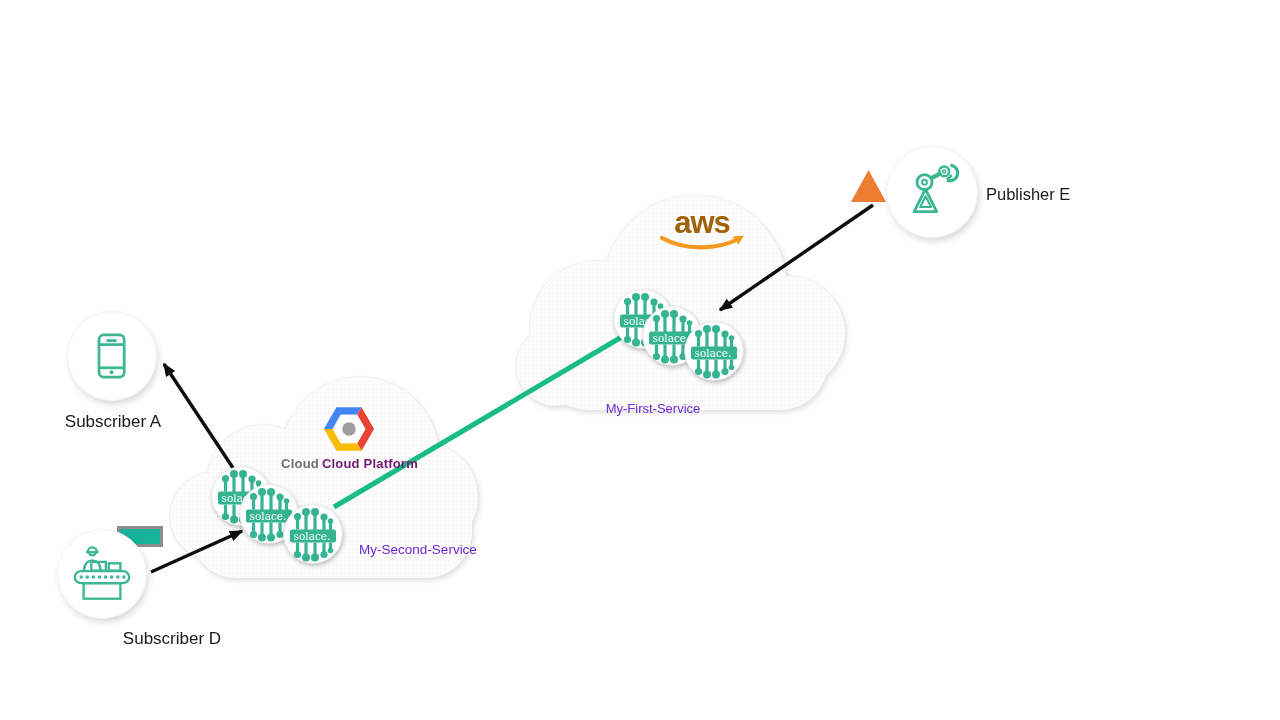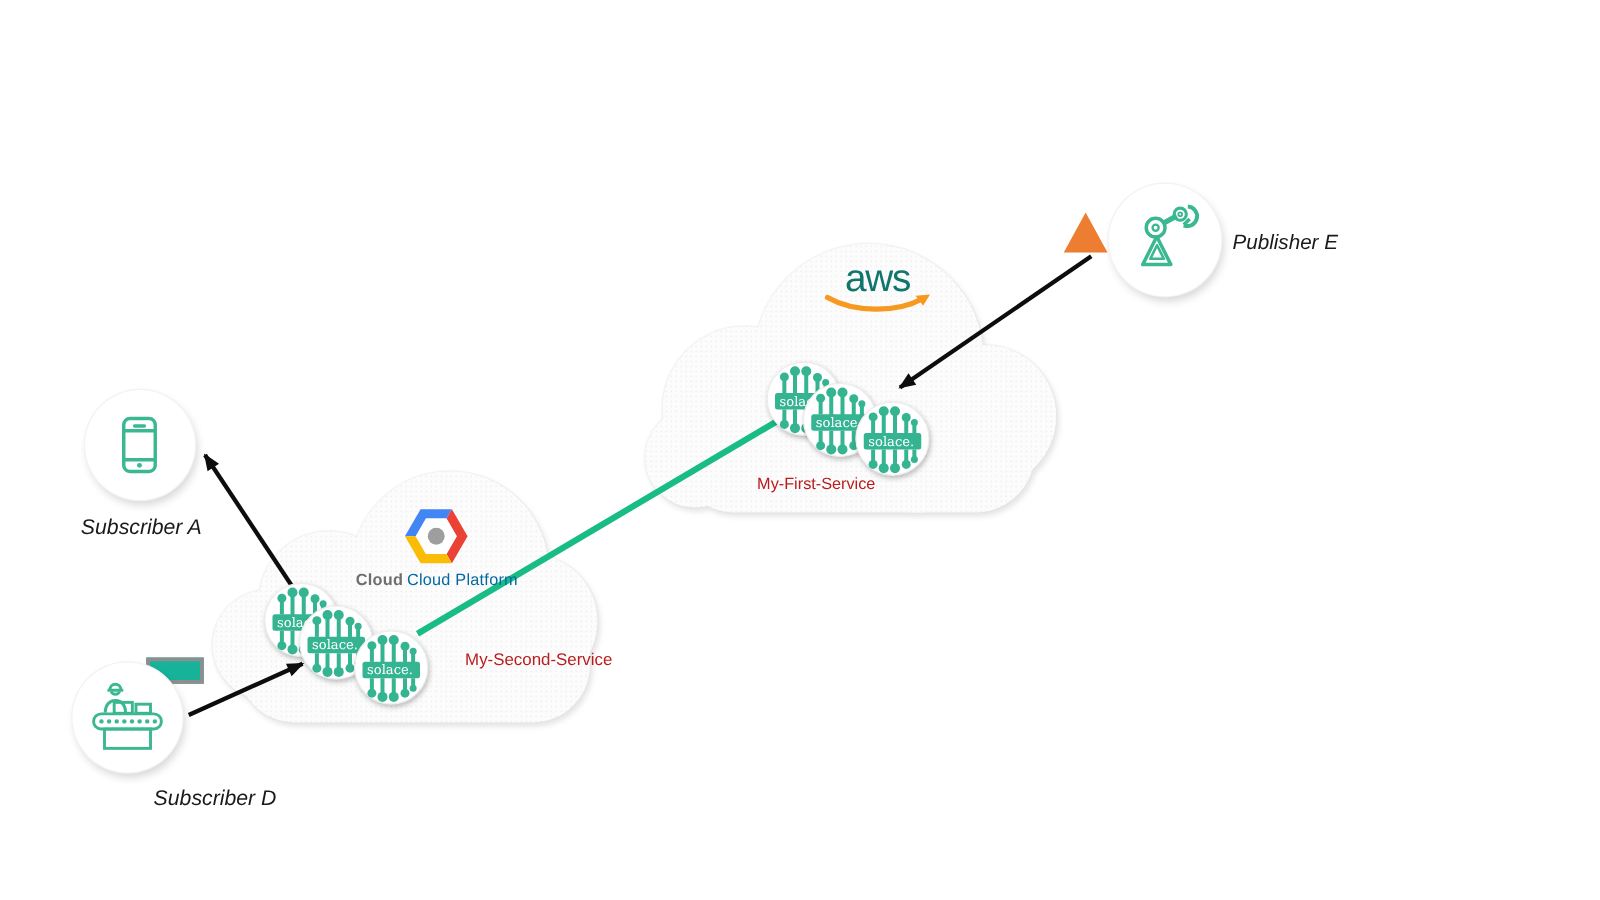--- a/index.html
+++ b/index.html
@@ -11,29 +11,29 @@
   .abs{position:absolute;}
   .scene{position:absolute;left:0;top:0;}
   .cloud-group{filter:drop-shadow(0 0 1px #DDDDDD) drop-shadow(2px 3px 2px rgba(0,0,0,0.10));}
   .solace-badge{position:absolute;width:60px;height:60px;filter:drop-shadow(1.5px 2.5px 2px rgba(0,0,0,0.25));}
   .node-circle{
     position:absolute;background:#fff;border-radius:50%;
     box-shadow:0 0 0 1px #F2F2F2, 2px 4px 7px rgba(0,0,0,0.16);
     display:flex;align-items:center;justify-content:center;
   }
   .label{position:absolute;color:#1A1A1A;white-space:nowrap;}
-  .node-label{font-size:17px;font-style:italic;}
-  .svc-label{font-size:13px;color:#b91c1c;}
+  .node-label{font-size:17px;}
+  .svc-label{font-size:13px;color:#6d28d9;margin-top:22px;}
   .center{text-align:center;}
   .aws-logo{position:absolute;left:652px;top:208px;width:100px;text-align:center;}
-  .aws-word{display:block;font-size:31px;font-weight:normal;letter-spacing:-1px;color:#0f766e;line-height:30px;}
+  .aws-word{display:block;font-size:31px;font-weight:bold;letter-spacing:-1px;color:#a16207;line-height:30px;}
   .aws-logo svg{display:block;margin:-4px auto 0;}
   .gcp-text{position:absolute;left:262px;top:456px;width:175px;text-align:center;font-size:13px;letter-spacing:.2px;}
   .gcp-text .g1{color:#6E6E6E;font-weight:600;}
-  .gcp-text .g2{color:#0369a1;font-weight:400;margin-left:3px;}
+  .gcp-text .g2{color:#701a75;font-weight:700;margin-left:3px;}
   .msg-rect{
     position:absolute;left:117px;top:526px;width:40px;height:15px;
     background:#16B299;border:3px solid #8E8E8E;
   }
 </style>
 </head>
 <body>
 
 <svg class="scene" width="1280" height="720">
   <defs>
@@ -137,21 +137,21 @@
   <path d="M13,-22.5 L26,0 L13,22.5 L8.5,14.7 L17,0 L8.5,-14.7 Z" fill="#EA4335"></path>
   <path d="M-26,0 L-17,0 L-8.5,14.7 L8.5,14.7 L13,22.5 L-13,22.5 Z" fill="#FBBC05"></path>
   <path d="M17,0 L8.5,14.7 L-8.5,14.7 L-17,0 L-8.5,-14.7 L8.5,-14.7 Z" fill="#FFFFFF"></path>
   <circle cx="0" cy="0" r="7" fill="#9E9E9E"></circle>
 </svg>
 <div class="gcp-text">
   <span class="g1">Cloud</span><span class="g2">Cloud Platform</span>
 </div>
 
 <div class="label svc-label center" style="left:598px;top:379px;width:110px">My-First-Service</div>
-<div class="label svc-label center" style="left:368px;top:520px;width:126px;font-size:13.5px">My-Second-Service</div>
+<div class="label svc-label center" style="left:355px;top:520px;width:126px;font-size:13.5px">My-Second-Service</div>
 
 <svg class="abs" style="left:850px;top:169px" width="37" height="34" viewBox="0 0 37 34">
   <polygon points="18.5,1 36,33 1,33" fill="#EC7D31"></polygon>
 </svg>
 <div class="msg-rect"></div>
 
 <div class="node-circle" style="left:68px;top:312px;width:88px;height:88px">
   <svg width="52" height="52" viewBox="0 0 64 64" fill="none" stroke="#3BB792" stroke-width="3.4">
     <rect x="16" y="6" width="31" height="52" rx="6"></rect>
     <rect x="25" y="11.5" width="13" height="3.4" rx="1.7" fill="#3BB792" stroke="none"></rect>

